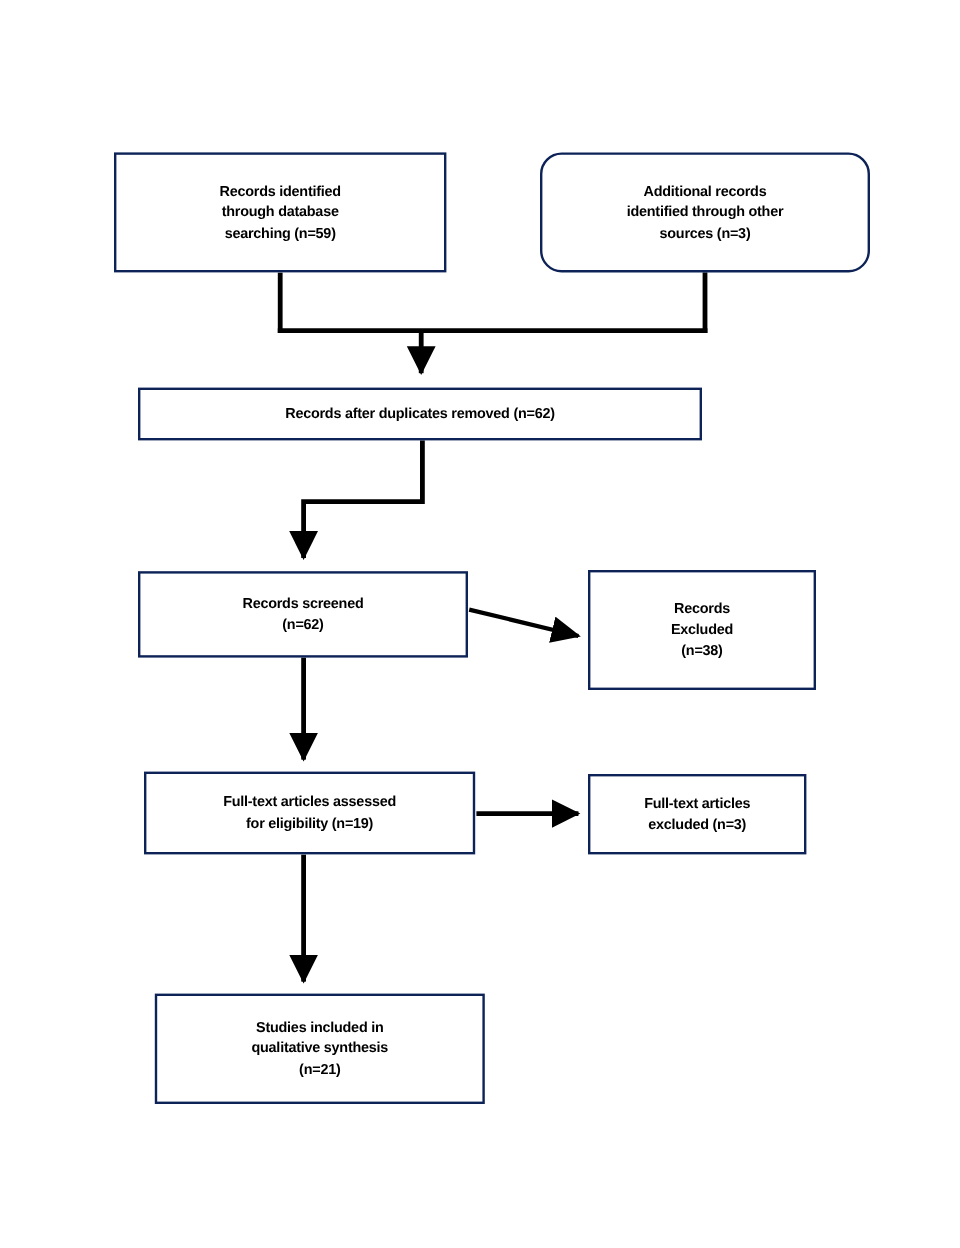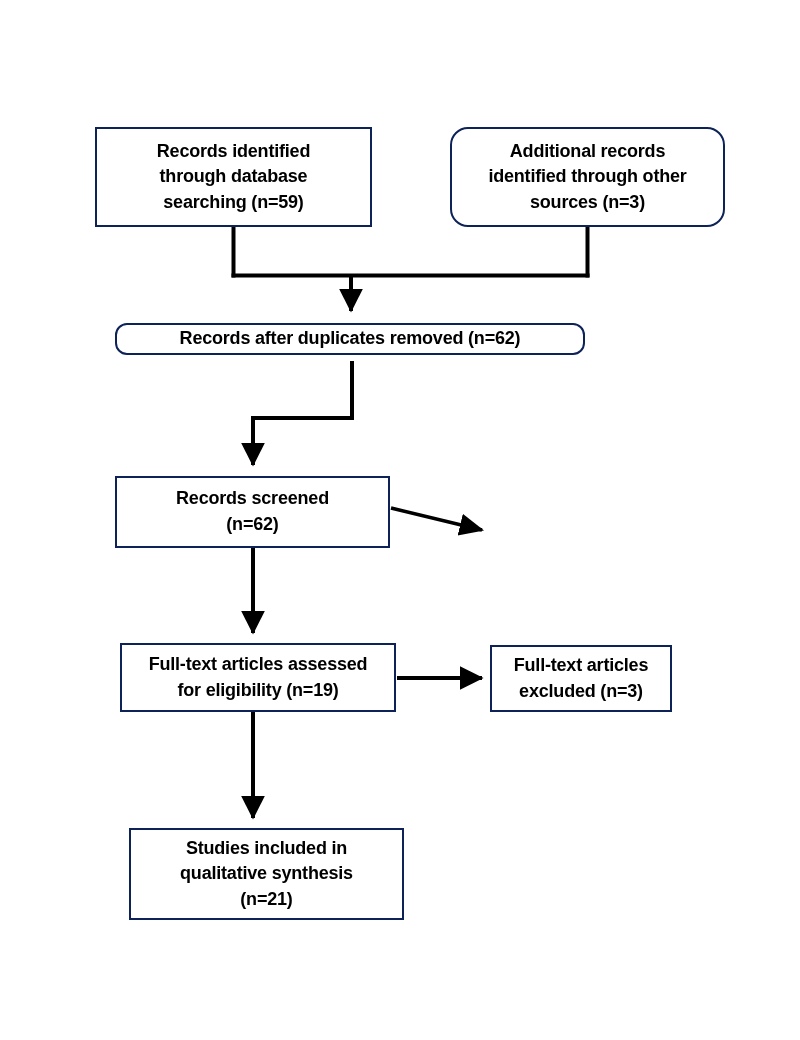--- a/index.html
+++ b/index.html
@@ -21,21 +21,21 @@
     position: absolute;
     box-sizing: border-box;
     border: 2px solid #0d2357;
     background: #ffffff;
     display: flex;
     align-items: center;
     justify-content: center;
     text-align: center;
     color: #000000;
     font-weight: bold;
-    font-size: 18px;
+    font-size: 12px;
     line-height: 1.42;
     letter-spacing: -0.2px;
     padding: 2px 6px;
   }
   .node .txt {
     display: block;
     white-space: pre-line;
   }
   #edges {
     position: absolute;
@@ -82,29 +82,34 @@
 through database
 searching (n=59)</span>
   </div>
 
   <div class="node" id="n-additional-records" style="left:450px; top:127px; width:275px; height:100px;border-radius:18px;">
     <span class="txt">Additional records
 identified through other
 sources (n=3)</span>
   </div>
 
-  <div class="node" id="n-duplicates-removed" style="left:115px; top:323px; width:470px; height:32px;border-radius:12px;">
+  <div class="node" id="n-duplicates-removed" style="left:115px; top:323px; width:470px; height:44px;">
     <span class="txt">Records after duplicates removed (n=62)</span>
   </div>
 
   <div class="node" id="n-records-screened" style="left:115px; top:476px; width:275px; height:72px;">
     <span class="txt">Records screened
 (n=62)</span>
   </div>
 
+  <div class="node" id="n-records-excluded" style="left:490px; top:475px; width:190px; height:100px;">
+    <span class="txt">Records
+Excluded
+(n=38)</span>
+  </div>
 
   <div class="node" id="n-fulltext-assessed" style="left:120px; top:643px; width:276px; height:69px;">
     <span class="txt">Full-text articles assessed
 for eligibility (n=19)</span>
   </div>
 
   <div class="node" id="n-fulltext-excluded" style="left:490px; top:645px; width:182px; height:67px;">
     <span class="txt">Full-text articles
 excluded (n=3)</span>
   </div>

